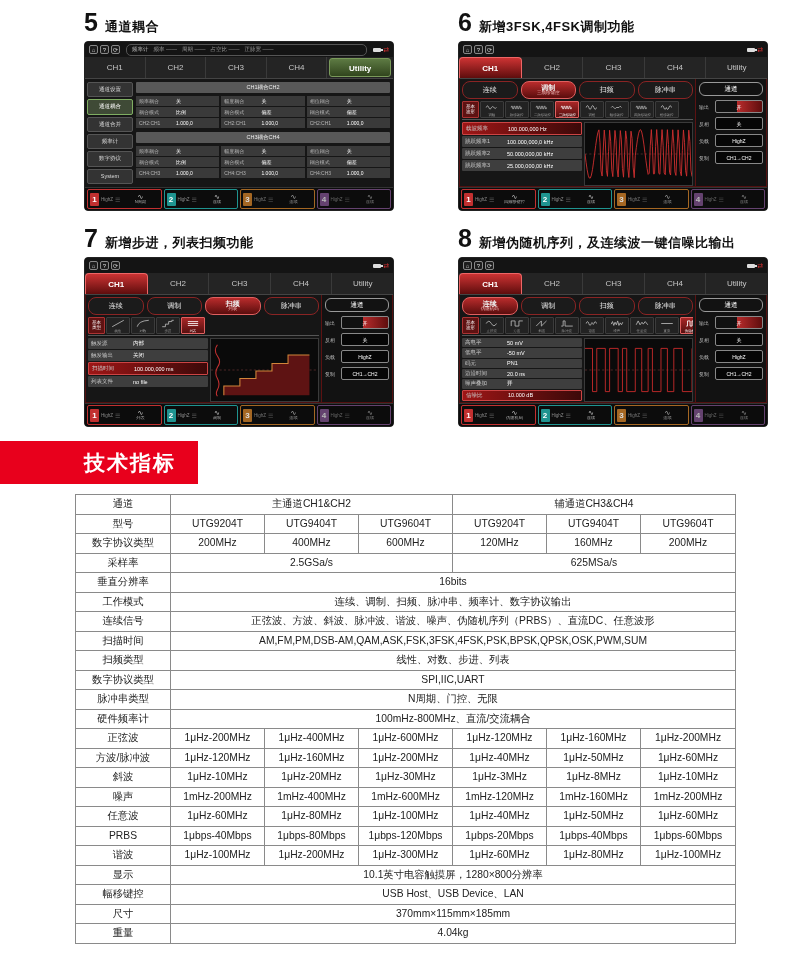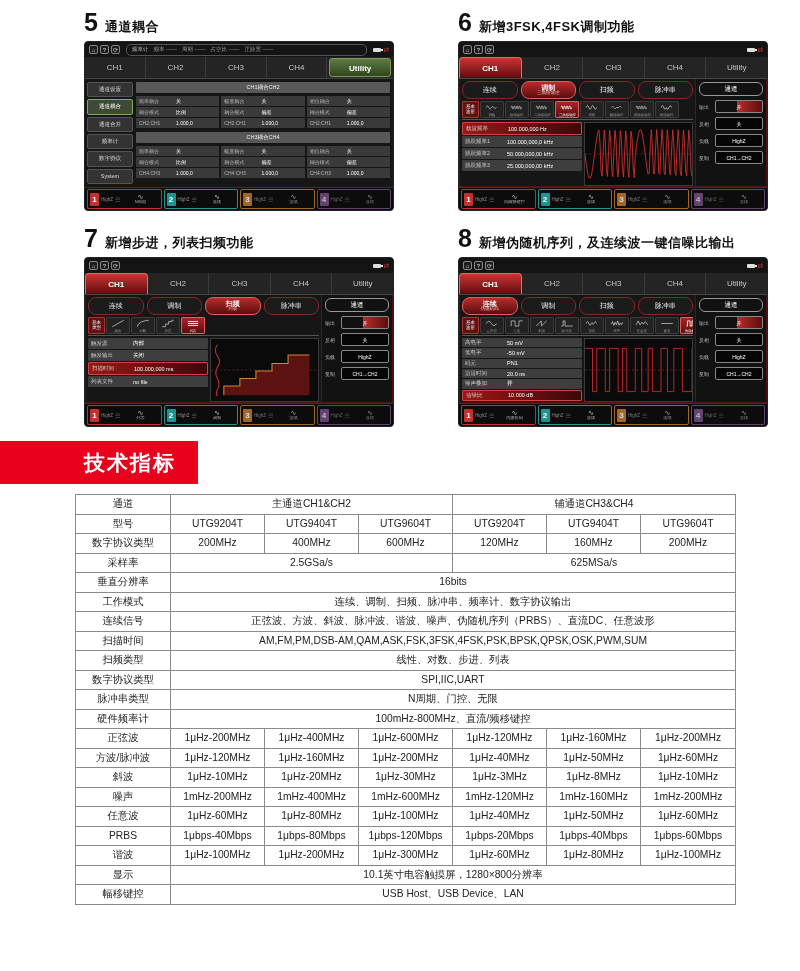--- a/index.html
+++ b/index.html
@@ -867,21 +867,21 @@
         <tr>
           <th>数字协议类型</th>
           <td colspan="6">SPI,IIC,UART</td>
         </tr>
         <tr>
           <th>脉冲串类型</th>
           <td colspan="6">N周期、门控、无限</td>
         </tr>
         <tr>
           <th>硬件频率计</th>
-          <td colspan="6">100mHz-800MHz、直流/频移键控</td>
+          <td colspan="6">100mHz-800MHz、直流/交流耦合</td>
         </tr>
         <tr>
           <th>正弦波</th>
           <td>1μHz-200MHz</td>
           <td>1μHz-400MHz</td>
           <td>1μHz-600MHz</td>
           <td>1μHz-120MHz</td>
           <td>1μHz-160MHz</td>
           <td>1μHz-200MHz</td>
         </tr>
@@ -940,16 +940,24 @@
           <td>1μHz-100MHz</td>
         </tr>
         <tr>
           <th>显示</th>
           <td colspan="6">10.1英寸电容触摸屏，1280×800分辨率</td>
         </tr>
         <tr>
           <th>幅移键控</th>
           <td colspan="6">USB Host、USB Device、LAN</td>
         </tr>
+        <tr>
+          <th>尺寸</th>
+          <td colspan="6">370mm×115mm×185mm</td>
+        </tr>
+        <tr>
+          <th>重量</th>
+          <td colspan="6">4.04kg</td>
+        </tr>
       </tbody>
   </table>
 
 </div>
 
 </body></html>

